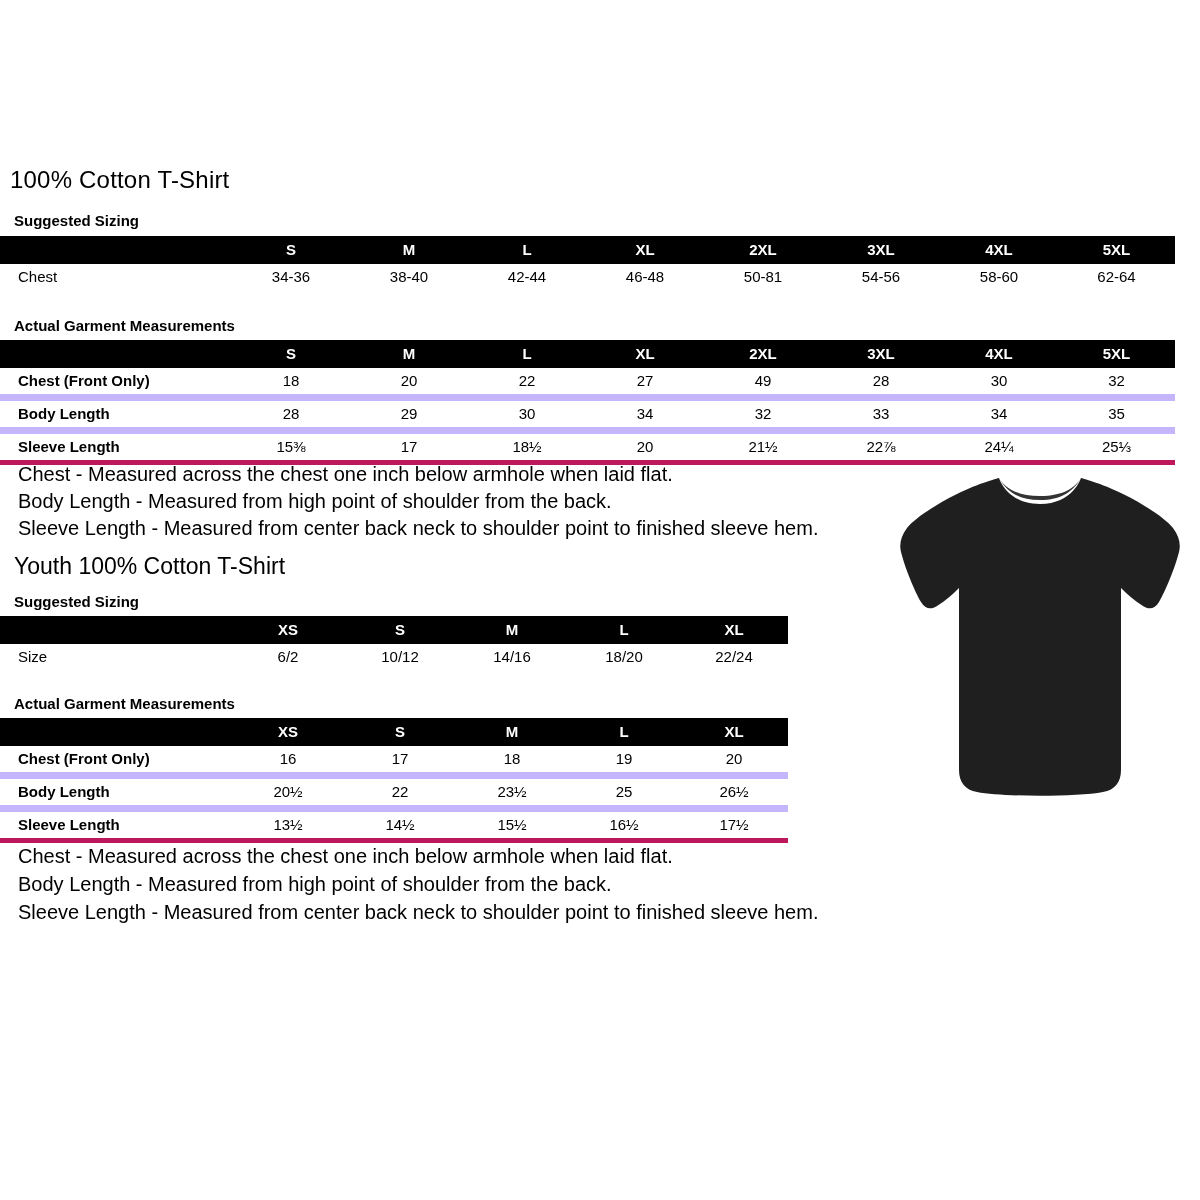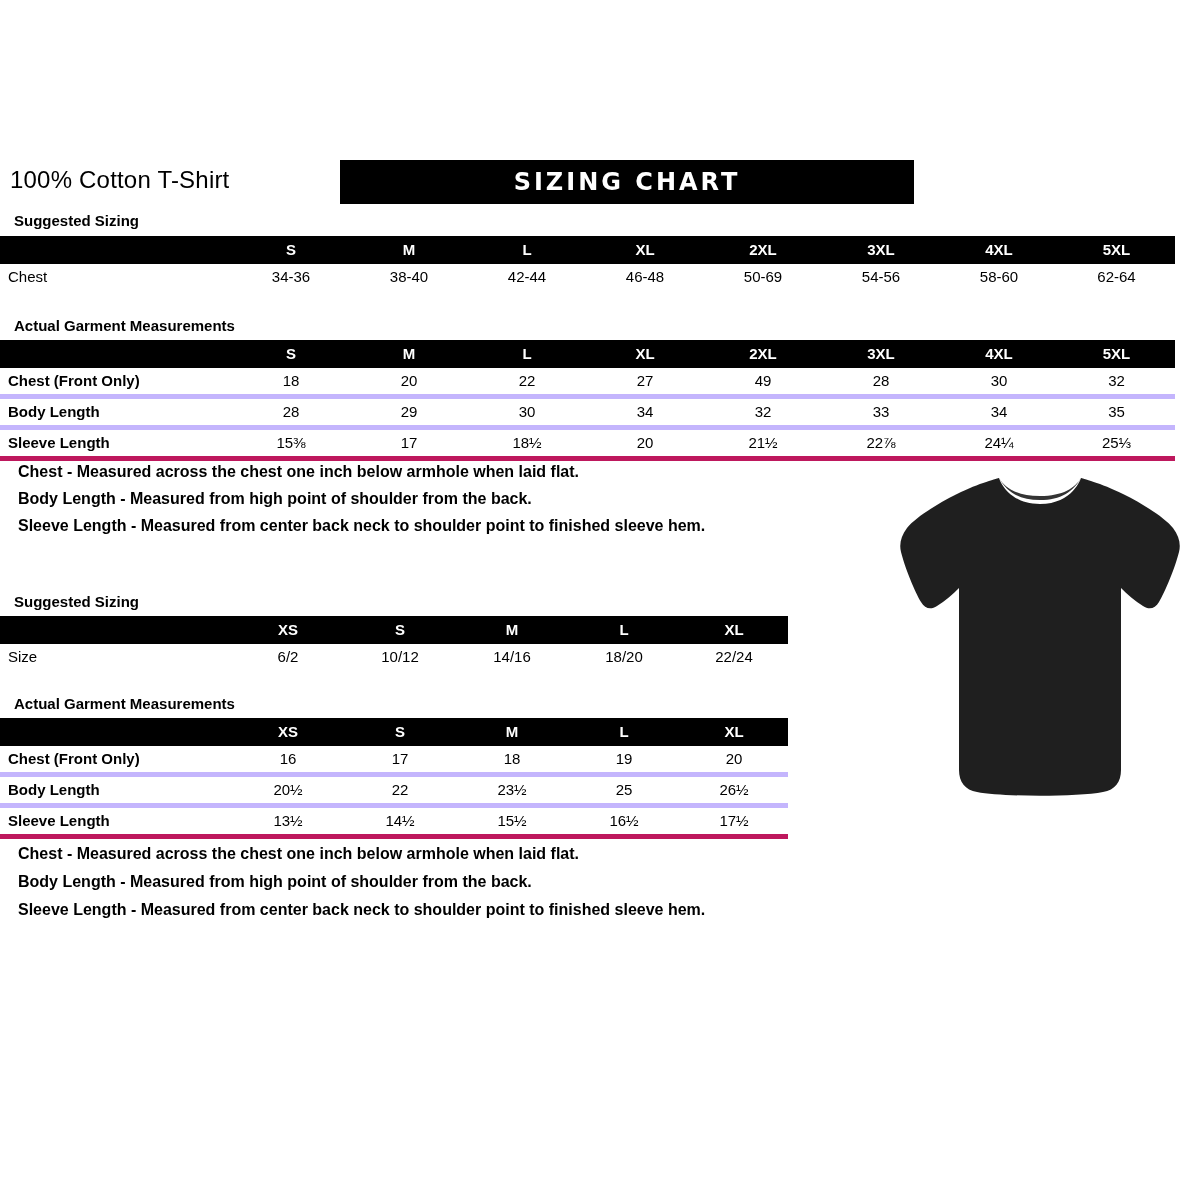--- a/index.html
+++ b/index.html
@@ -94,64 +94,60 @@
   table.size-table thead th {
     background: #000000;
     color: #ffffff;
     font-weight: bold;
     font-size: 15px;
     height: 28px;
     line-height: 28px;
   }
   table.size-table tbody td.rowlabel {
     text-align: left;
-    padding-left: 8px;
+    padding-left: 18px;
     font-weight: bold;
   }
   table.size-table tbody td.rowlabel.normal {
     font-weight: normal;
   }
   table.size-table thead th.corner {
     text-align: left;
     padding-left: 8px;
   }
   table.size-table.ruled tbody tr {
-    border-bottom: 5px solid #c4b5fd;
+    border-bottom: 7px solid #c4b5fd;
   }
   table.size-table.ruled tbody tr:last-child {
     border-bottom: 5px solid #be185d;
   }
 
   
   .note {
     position: absolute;
-    font-size: 16px;
+    font-size: 20px;
     white-space: nowrap;
-    font-weight: bold;
   }
 
   
   .tshirt {
     position: absolute;
     left: 895px;
     top: 470px;
     width: 290px;
     height: 335px;
   }
 </style>
 </head>
 <body>
 
 <div class="sheet">
 
   <div class="header-row">
     <div class="main-title">100% Cotton T-Shirt</div>
-    <div class="sizing-chart-banner">
-      <span>SIZING CHART</span>
-    </div>
   </div>
 
   <div class="sub-label" style="left:14px; top:212px;">Suggested Sizing</div>
 
   <table class="size-table" id="adult-suggested" style="left:0px; top:236px; width:1175px;">
     <colgroup>
       <col style="width:232px">
         <col style="width:118px">
         <col style="width:118px">
         <col style="width:118px">
@@ -174,21 +170,21 @@
         <th>5XL</th>
       </tr>
     </thead>
     <tbody>
       <tr>
         <td class="rowlabel normal">Chest</td>
         <td>34-36</td>
         <td>38-40</td>
         <td>42-44</td>
         <td>46-48</td>
-        <td>50-69</td>
+        <td>50-81</td>
         <td>54-56</td>
         <td>58-60</td>
         <td>62-64</td>
       </tr>
     </tbody>
   </table>
 
   <div class="sub-label" style="left:14px; top:317px;">Actual Garment Measurements</div>
 
   <table class="size-table ruled" id="adult-actual" style="left:0px; top:340px; width:1175px;">
@@ -250,20 +246,21 @@
         <td>24¼</td>
         <td>25⅓</td>
       </tr>
     </tbody>
   </table>
 
   <div class="note" style="left:18px; top:463px;">Chest - Measured across the chest one inch below armhole when laid flat.</div>
   <div class="note" style="left:18px; top:490px;">Body Length - Measured from high point of shoulder from the back.</div>
   <div class="note" style="left:18px; top:517px;">Sleeve Length - Measured from center back neck to shoulder point to finished sleeve hem.</div>
 
+  <div class="section-title" style="left:14px; top:553px;">Youth 100% Cotton T-Shirt</div>
 
   <div class="sub-label" style="left:14px; top:593px;">Suggested Sizing</div>
 
   <table class="size-table" id="youth-suggested" style="left:0px; top:616px; width:788px;">
     <colgroup>
       <col style="width:232px">
         <col style="width:112px">
         <col style="width:112px">
         <col style="width:112px">
         <col style="width:112px">

